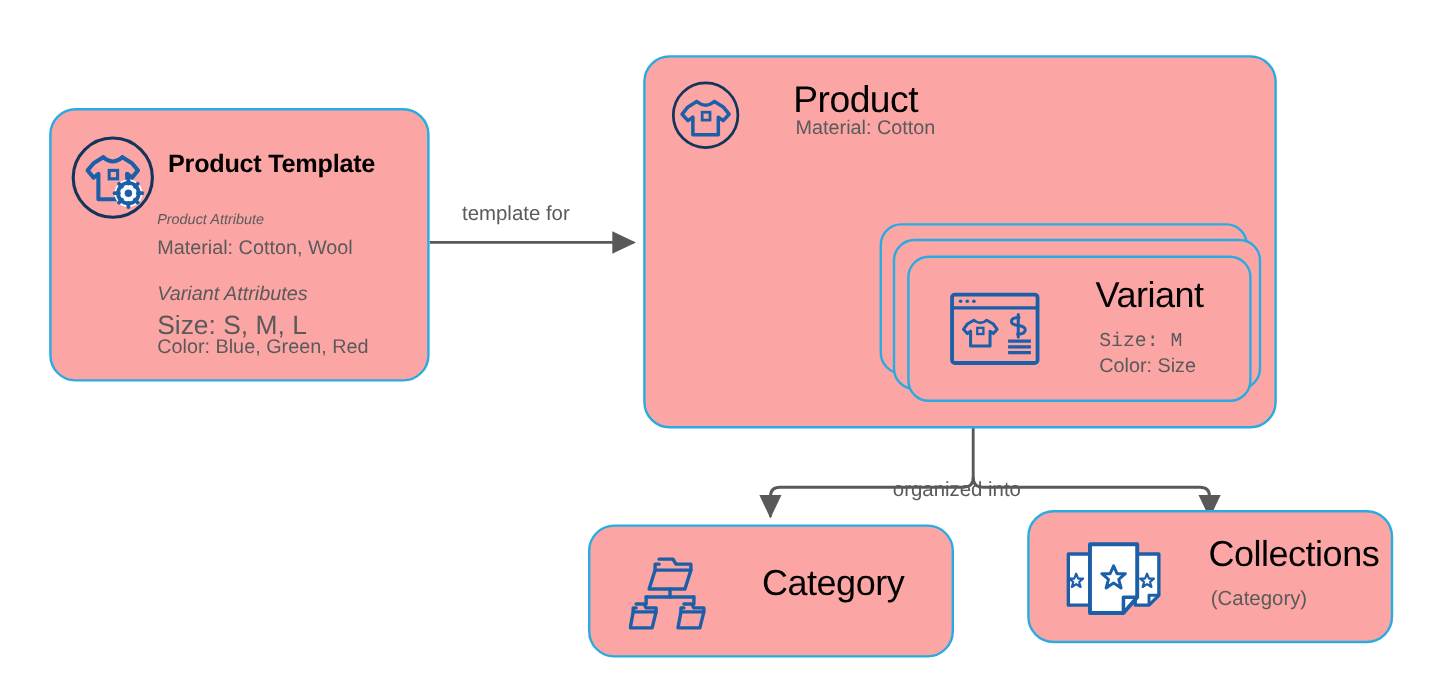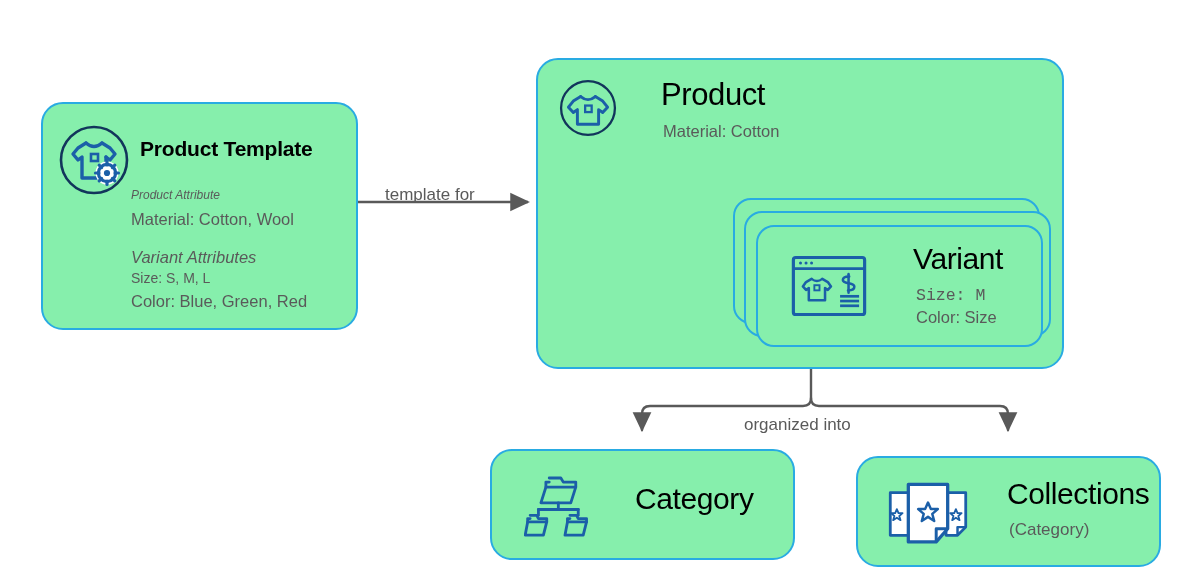--- a/index.html
+++ b/index.html
@@ -15,25 +15,24 @@
     position: relative;
     width: 1200px;
     height: 579px;
     background: #ffffff;
     overflow: hidden;
   }
 
   
   .card {
     position: absolute;
-    background: #86efac;
+    background: #fca5a5;
     border: 2.5px solid #29ABE2;
     border-radius: 22px;
     box-sizing: border-box;
-    margin-top: 12px;
   }
   .card.stacked {
     border-radius: 18px;
   }
 
   
   .title-bold {
     font-weight: bold;
     color: #000000;
     letter-spacing: -0.2px;
@@ -51,21 +50,20 @@
     color: #5a5a5a;
   }
   .sub-note {
     color: #5a5a5a;
   }
   .edge-label {
     position: absolute;
     color: #5a5a5a;
     font-size: 17px;
     white-space: nowrap;
-    margin-top: 17px;
   }
 
   
   .layer {
     position: absolute;
     left: 0;
     top: 0;
     width: 1200px;
     height: 579px;
     overflow: visible;
@@ -132,39 +130,39 @@
     </div>
 
     <div class="title-bold" style="position:absolute; left:97px; top:33px; font-size:21px;">Product Template</div>
 
     <div class="attr-head" style="position:absolute; left:88px; top:84px; font-size:12px;">Product Attribute</div>
 
     <div class="attr-line" style="position:absolute; left:88px; top:106px; font-size:16.5px;">Material: Cotton, Wool</div>
 
     <div class="attr-head" style="position:absolute; left:88px; top:144px; font-size:16.5px;text-align:right;">Variant Attributes</div>
 
-    <div class="attr-line" style="position:absolute; left:88px; top:166px; font-size:14px;">Size: S, M, L</div>
+    <div class="attr-line" style="position:absolute; left:88px; top:166px; font-size:22px;">Size: S, M, L</div>
 
     <div class="attr-line" style="position:absolute; left:88px; top:188px; font-size:16.5px;">Color: Blue, Green, Red</div>
   </div>
 
   <div class="card" style="left:536px; top:46px; width:528px; height:311px; z-index:2;">
 
     <div style="position:absolute; left:19px; top:17px; width:62px; height:62px;">
       <svg class="icon-svg" width="62" height="62" viewBox="0 0 76 76" xmlns="http://www.w3.org/2000/svg">
         <circle cx="38" cy="38" r="33" fill="none" stroke="#12355B" stroke-width="2.8"></circle>
         <path d="M29,24 L20,29.5 L14,37 L20,43.5 L25,40 L25,58 L51,58 L51,40 L56,43.5 L62,37 L56,29.5 L47,24" fill="none" stroke="#1B5FA8" stroke-width="3.6" stroke-linejoin="round" stroke-linecap="round"></path>
         <path d="M29,24 Q38,31.5 47,24" fill="none" stroke="#1B5FA8" stroke-width="3.4" stroke-linejoin="round" stroke-linecap="round"></path>
         <rect x="34.5" y="35" width="8" height="8" fill="none" stroke="#1B5FA8" stroke-width="2.8"></rect>
       </svg>
     </div>
 
     <div class="title-plain" style="position:absolute; left:123px; top:17px; font-size:31px;">Product</div>
 
-    <div class="attr-line" style="position:absolute; left:125px; top:62px; font-size:16.5px;">Material: Cotton</div>
+    <div class="attr-line" style="position:absolute; left:125px; top:50px; font-size:16.5px;">Material: Cotton</div>
   </div>
 
   <div class="card stacked" style="left:733px; top:186px; width:307px; height:126px; z-index:3;"></div>
 
   <div class="card stacked" style="left:744px; top:199px; width:307px; height:126px; z-index:4;"></div>
 
   <div class="card stacked" style="left:756px; top:213px; width:287px; height:122px; z-index:5;">
 
     <div style="position:absolute; left:33px; top:28px; width:76px; height:62px;">
       <svg class="icon-svg" width="76" height="62" viewBox="0 0 96 78" xmlns="http://www.w3.org/2000/svg">
@@ -220,21 +218,21 @@
           <path d="M55,51 L63,51 L65,55 L75,55 L75,59"></path>
           <path d="M52,59 L75,59 L71,75 L49,75 Z"></path>
           <path d="M52,59 L52,55 L55,55"></path>
         </g>
       </svg>
     </div>
 
     <div class="title-plain" style="position:absolute; left:143px; top:31px; font-size:30px;">Category</div>
   </div>
 
-  <div class="card" style="left:856px; top:444px; width:305px; height:111px; z-index:3;padding-left:24px;">
+  <div class="card" style="left:856px; top:425px; width:305px; height:111px; z-index:3;padding-left:24px;">
 
     <div style="position:absolute; left:29px; top:23px; width:82px; height:66px;">
       <svg class="icon-svg" width="82" height="66" viewBox="0 0 100 80" xmlns="http://www.w3.org/2000/svg">
 
         <path d="M4,14 L28,14 L28,66 L4,66 Z" fill="#ffffff" stroke="#1B5FA8" stroke-width="3.4" stroke-linejoin="round"></path>
         <path d="M12,34 L14,39 L19,39 L15,42.5 L16.5,47.5 L12,44.5 L7.5,47.5 L9,42.5 L5,39 L10,39 Z" fill="none" stroke="#1B5FA8" stroke-width="2.2" stroke-linejoin="round"></path>
 
         <path d="M72,14 L96,14 L96,56 L86,66 L72,66 Z" fill="#ffffff" stroke="#1B5FA8" stroke-width="3.4" stroke-linejoin="round"></path>
         <path d="M96,56 L86,56 L86,66" fill="none" stroke="#1B5FA8" stroke-width="3" stroke-linejoin="round"></path>
         <path d="M84,34 L86,39 L91,39 L87,42.5 L88.5,47.5 L84,44.5 L79.5,47.5 L81,42.5 L77,39 L82,39 Z" fill="none" stroke="#1B5FA8" stroke-width="2.2" stroke-linejoin="round"></path>

